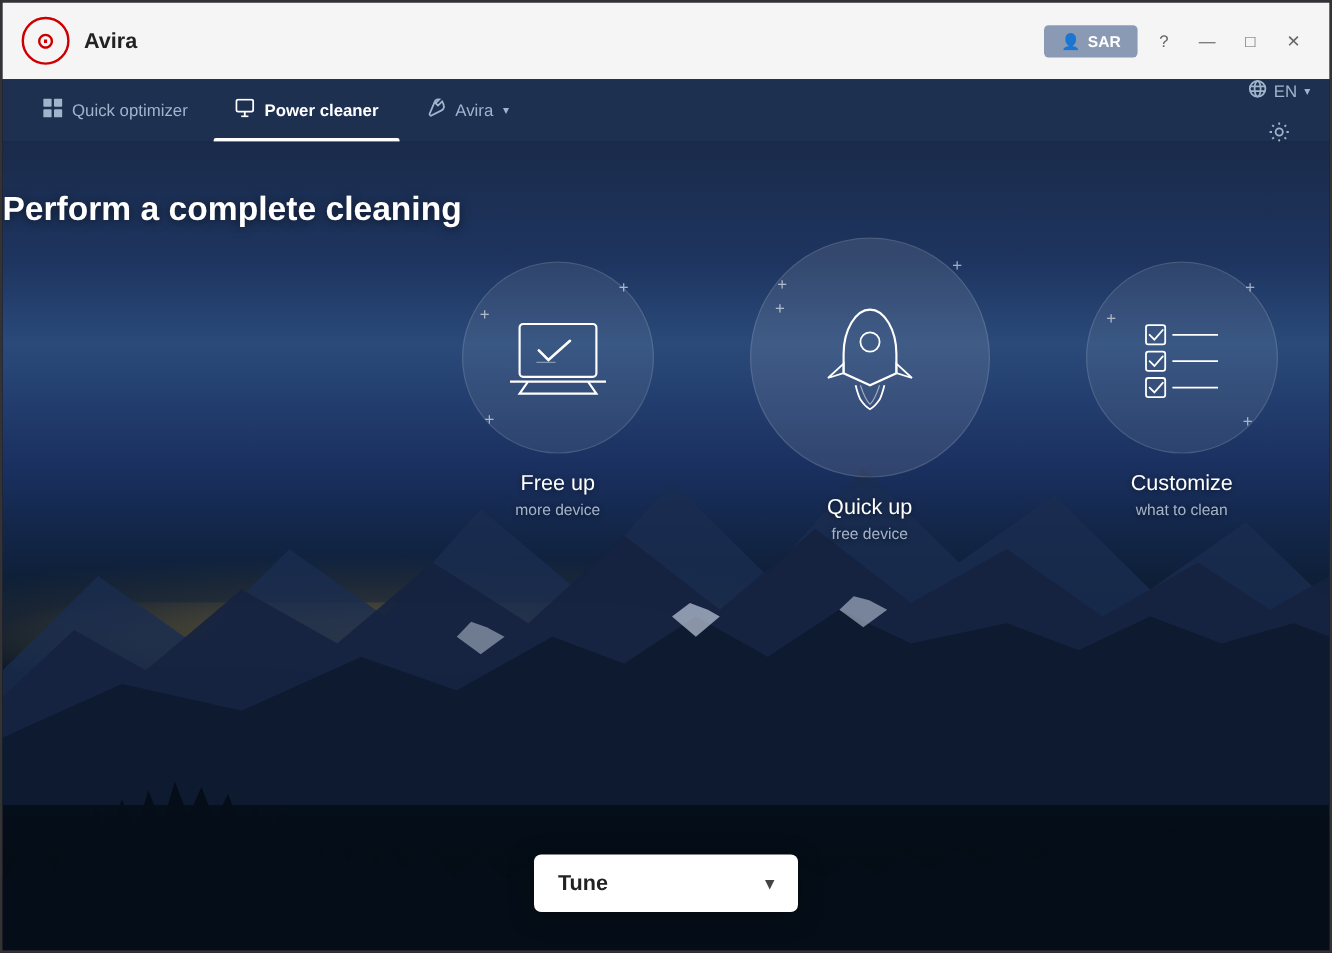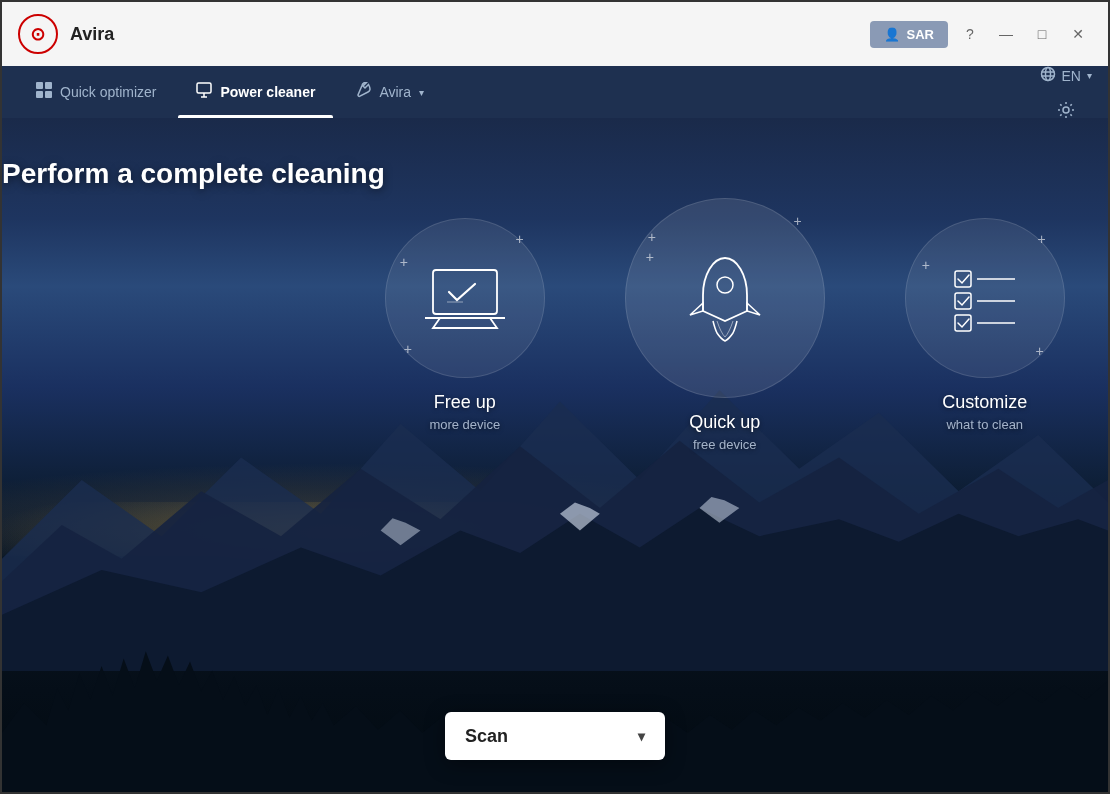--- a/index.html
+++ b/index.html
@@ -508,18 +508,18 @@
           </svg>
         </div>
         <div class="feature-title">Customize</div>
         <div class="feature-subtitle">what to clean</div>
       </div>
 
     </div>
 
     <div class="scan-section">
       <button class="scan-button">
-        <span>Scan</span>
+        <span>Tune</span>
         <span class="scan-chevron">▾</span>
       </button>
     </div>
   </div>
 </div>
 
 </body></html>

